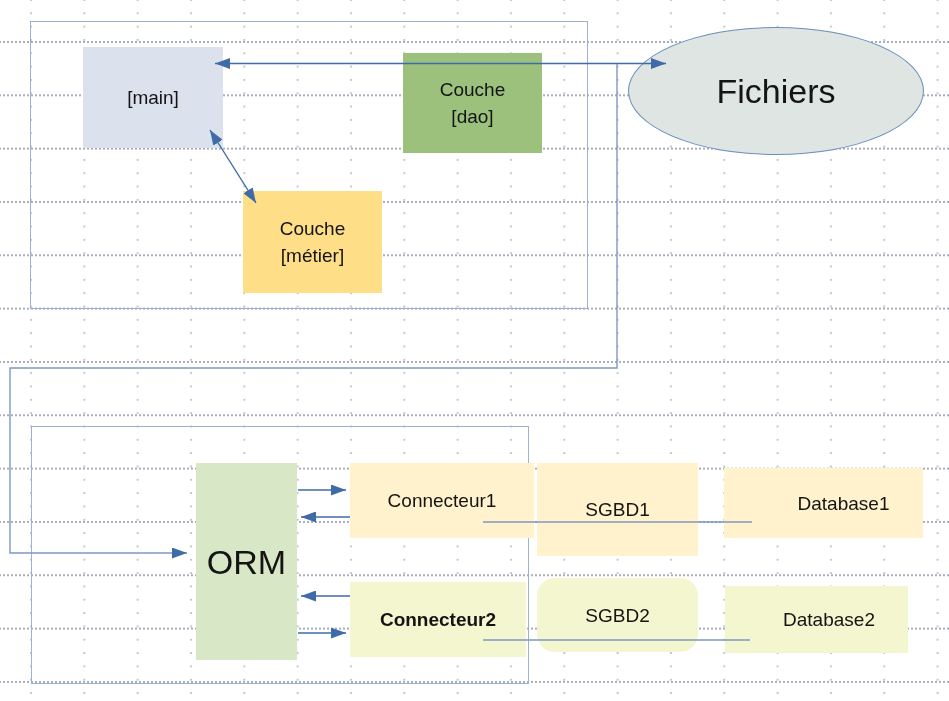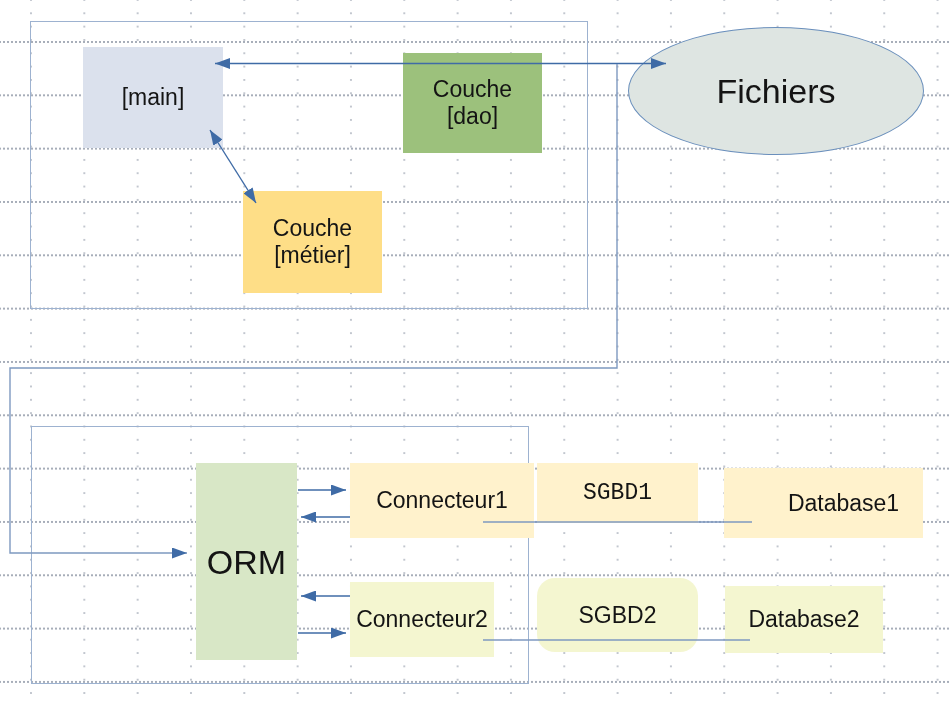--- a/index.html
+++ b/index.html
@@ -21,38 +21,38 @@
   }
   .frame{
     position:absolute;
     border:1.5px solid var(--c-frame,#9db2d0);
     background:transparent;
   }
   .node{
     position:absolute;
     display:flex;align-items:center;justify-content:center;
     text-align:center;
-    font-size:23px;line-height:27px;
+    font-size:19px;line-height:27px;
     white-space:pre-line;
   }
   .node.big{font-size:34px;line-height:38px;}
   .ellipse{
     border-radius:50%;
     border:1.4px solid var(--c-ellipse,#6a8fbc);
   }
   
   .n-main     {left:83px;  top:47px;  width:140px; height:101px;}
   .n-dao      {left:403px; top:53px;  width:139px; height:100px;}
   .n-metier   {left:243px; top:191px; width:139px; height:102px;}
   .n-fichiers {left:628px; top:27px;  width:294px; height:126px;}
   .n-orm      {left:196px; top:463px; width:101px; height:197px;}
   .n-c1       {left:350px; top:463px; width:184px; height:75px;}
-  .n-sgbd1    {left:537px; top:463px; width:161px; height:60px;font-family:Liberation Mono, monospace;}
+  .n-sgbd1    {left:537px; top:463px; width:161px; height:93px;}
   .n-db1      {left:724px; top:468px; width:159px; height:70px;}
-  .n-c2       {left:350px; top:582px; width:144px; height:75px;}
+  .n-c2       {left:350px; top:582px; width:176px; height:75px;font-weight:bold;}
   .n-sgbd2    {left:537px; top:578px; width:161px; height:74px;border-radius:18px;}
   .n-db2      {left:725px; top:586px; width:158px; height:67px;}
   .f-top      {left:30px;  top:21px;  width:556px; height:286px;}
   .f-bottom   {left:31px;  top:426px; width:496px; height:256px;}
 
   svg.edges{position:absolute;left:0;top:0;pointer-events:none;}
   .edge-strong{stroke:var(--c-arrow,#3f6ba6);stroke-width:1.4;fill:none;}
   .edge-soft{stroke:var(--c-soft,#7e99c0);stroke-width:1.4;fill:none;}
   .ah{fill:var(--c-arrow,#3f6ba6);}
   .lbl{pointer-events:none;}
@@ -100,21 +100,21 @@
   </div>
 
   <div class="node n-c2" style="background: rgb(244, 246, 208);">
     <span class="lbl">Connecteur2</span>
   </div>
 
   <div class="node n-sgbd2" style="background: rgb(244, 246, 208);">
     <span class="lbl">SGBD2</span>
   </div>
 
-  <div class="node n-db2" style="background: rgb(244, 246, 208);">
+  <div class="node n-db2" style="background: rgb(244, 246, 208); padding-left: 25px;">
     <span class="lbl">Database2</span>
   </div>
 
   <svg class="edges" width="949" height="701" viewBox="0 0 949 701">
     <defs>
       <marker id="ah" orient="auto-start-reverse" markerUnits="userSpaceOnUse" markerWidth="17" markerHeight="11" refX="15" refY="5.5">
         <path class="ah" d="M0,0 L15,5.5 L0,11 Z"></path>
       </marker>
     </defs>
 

